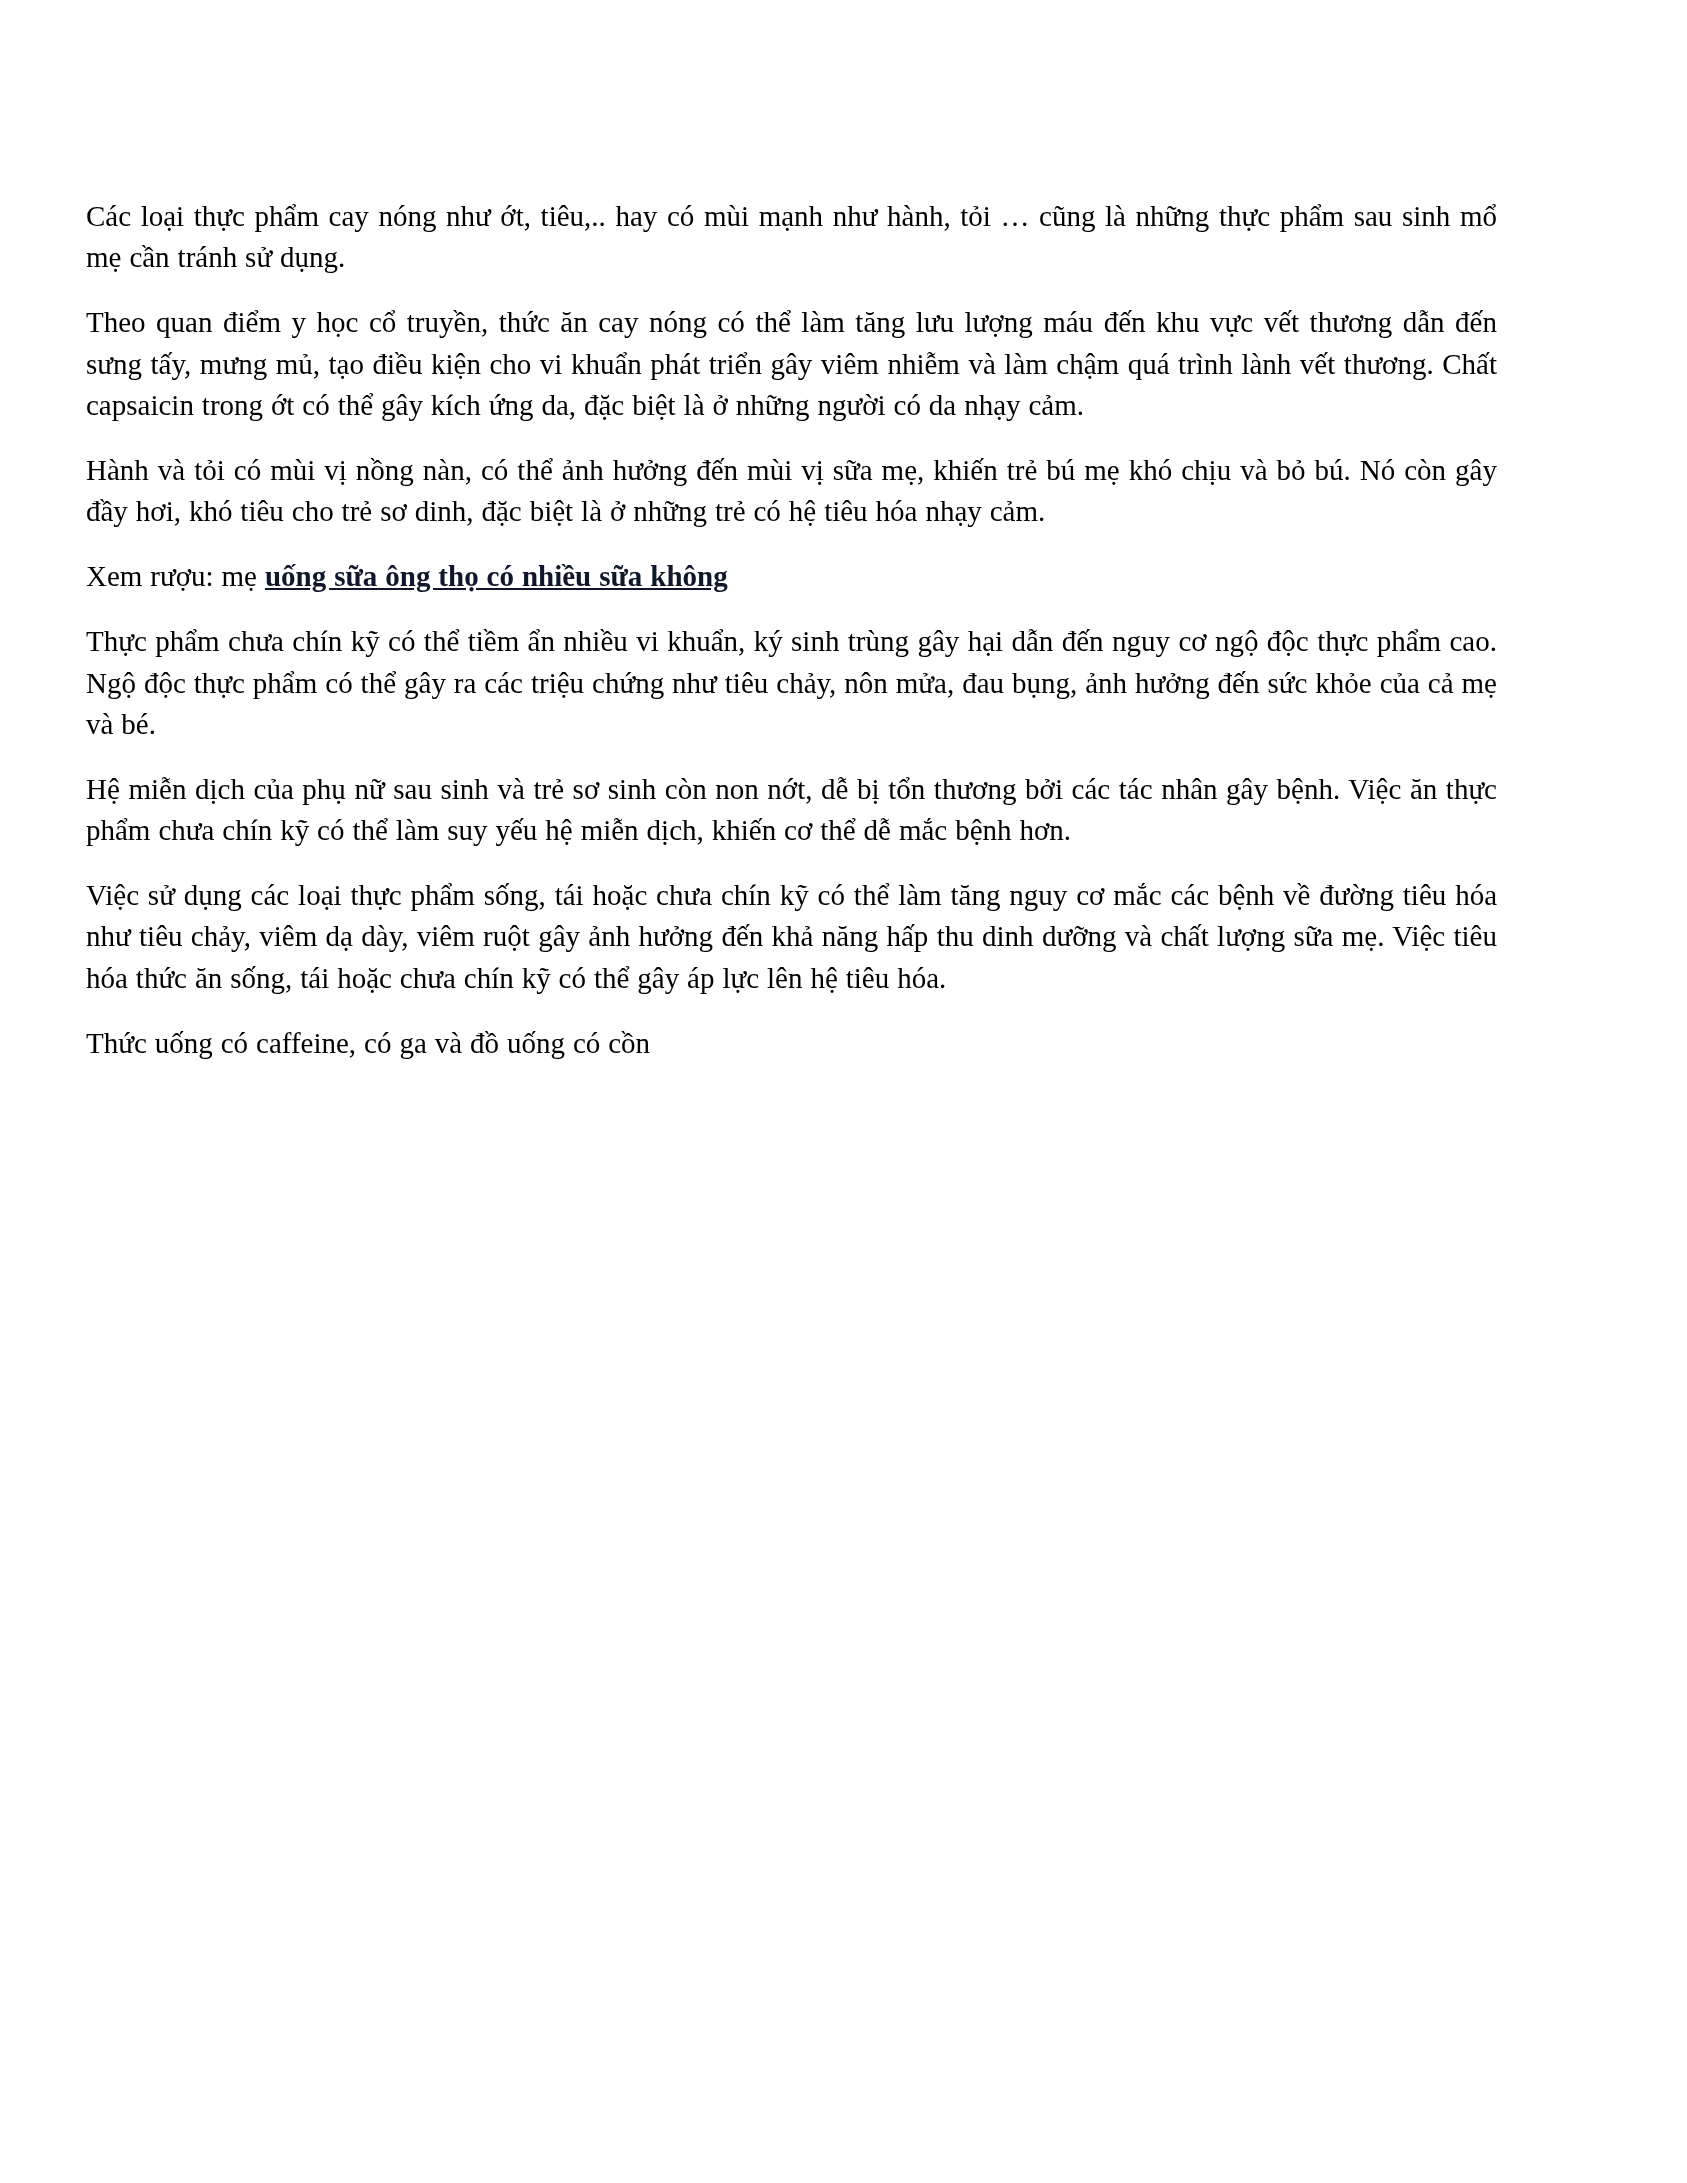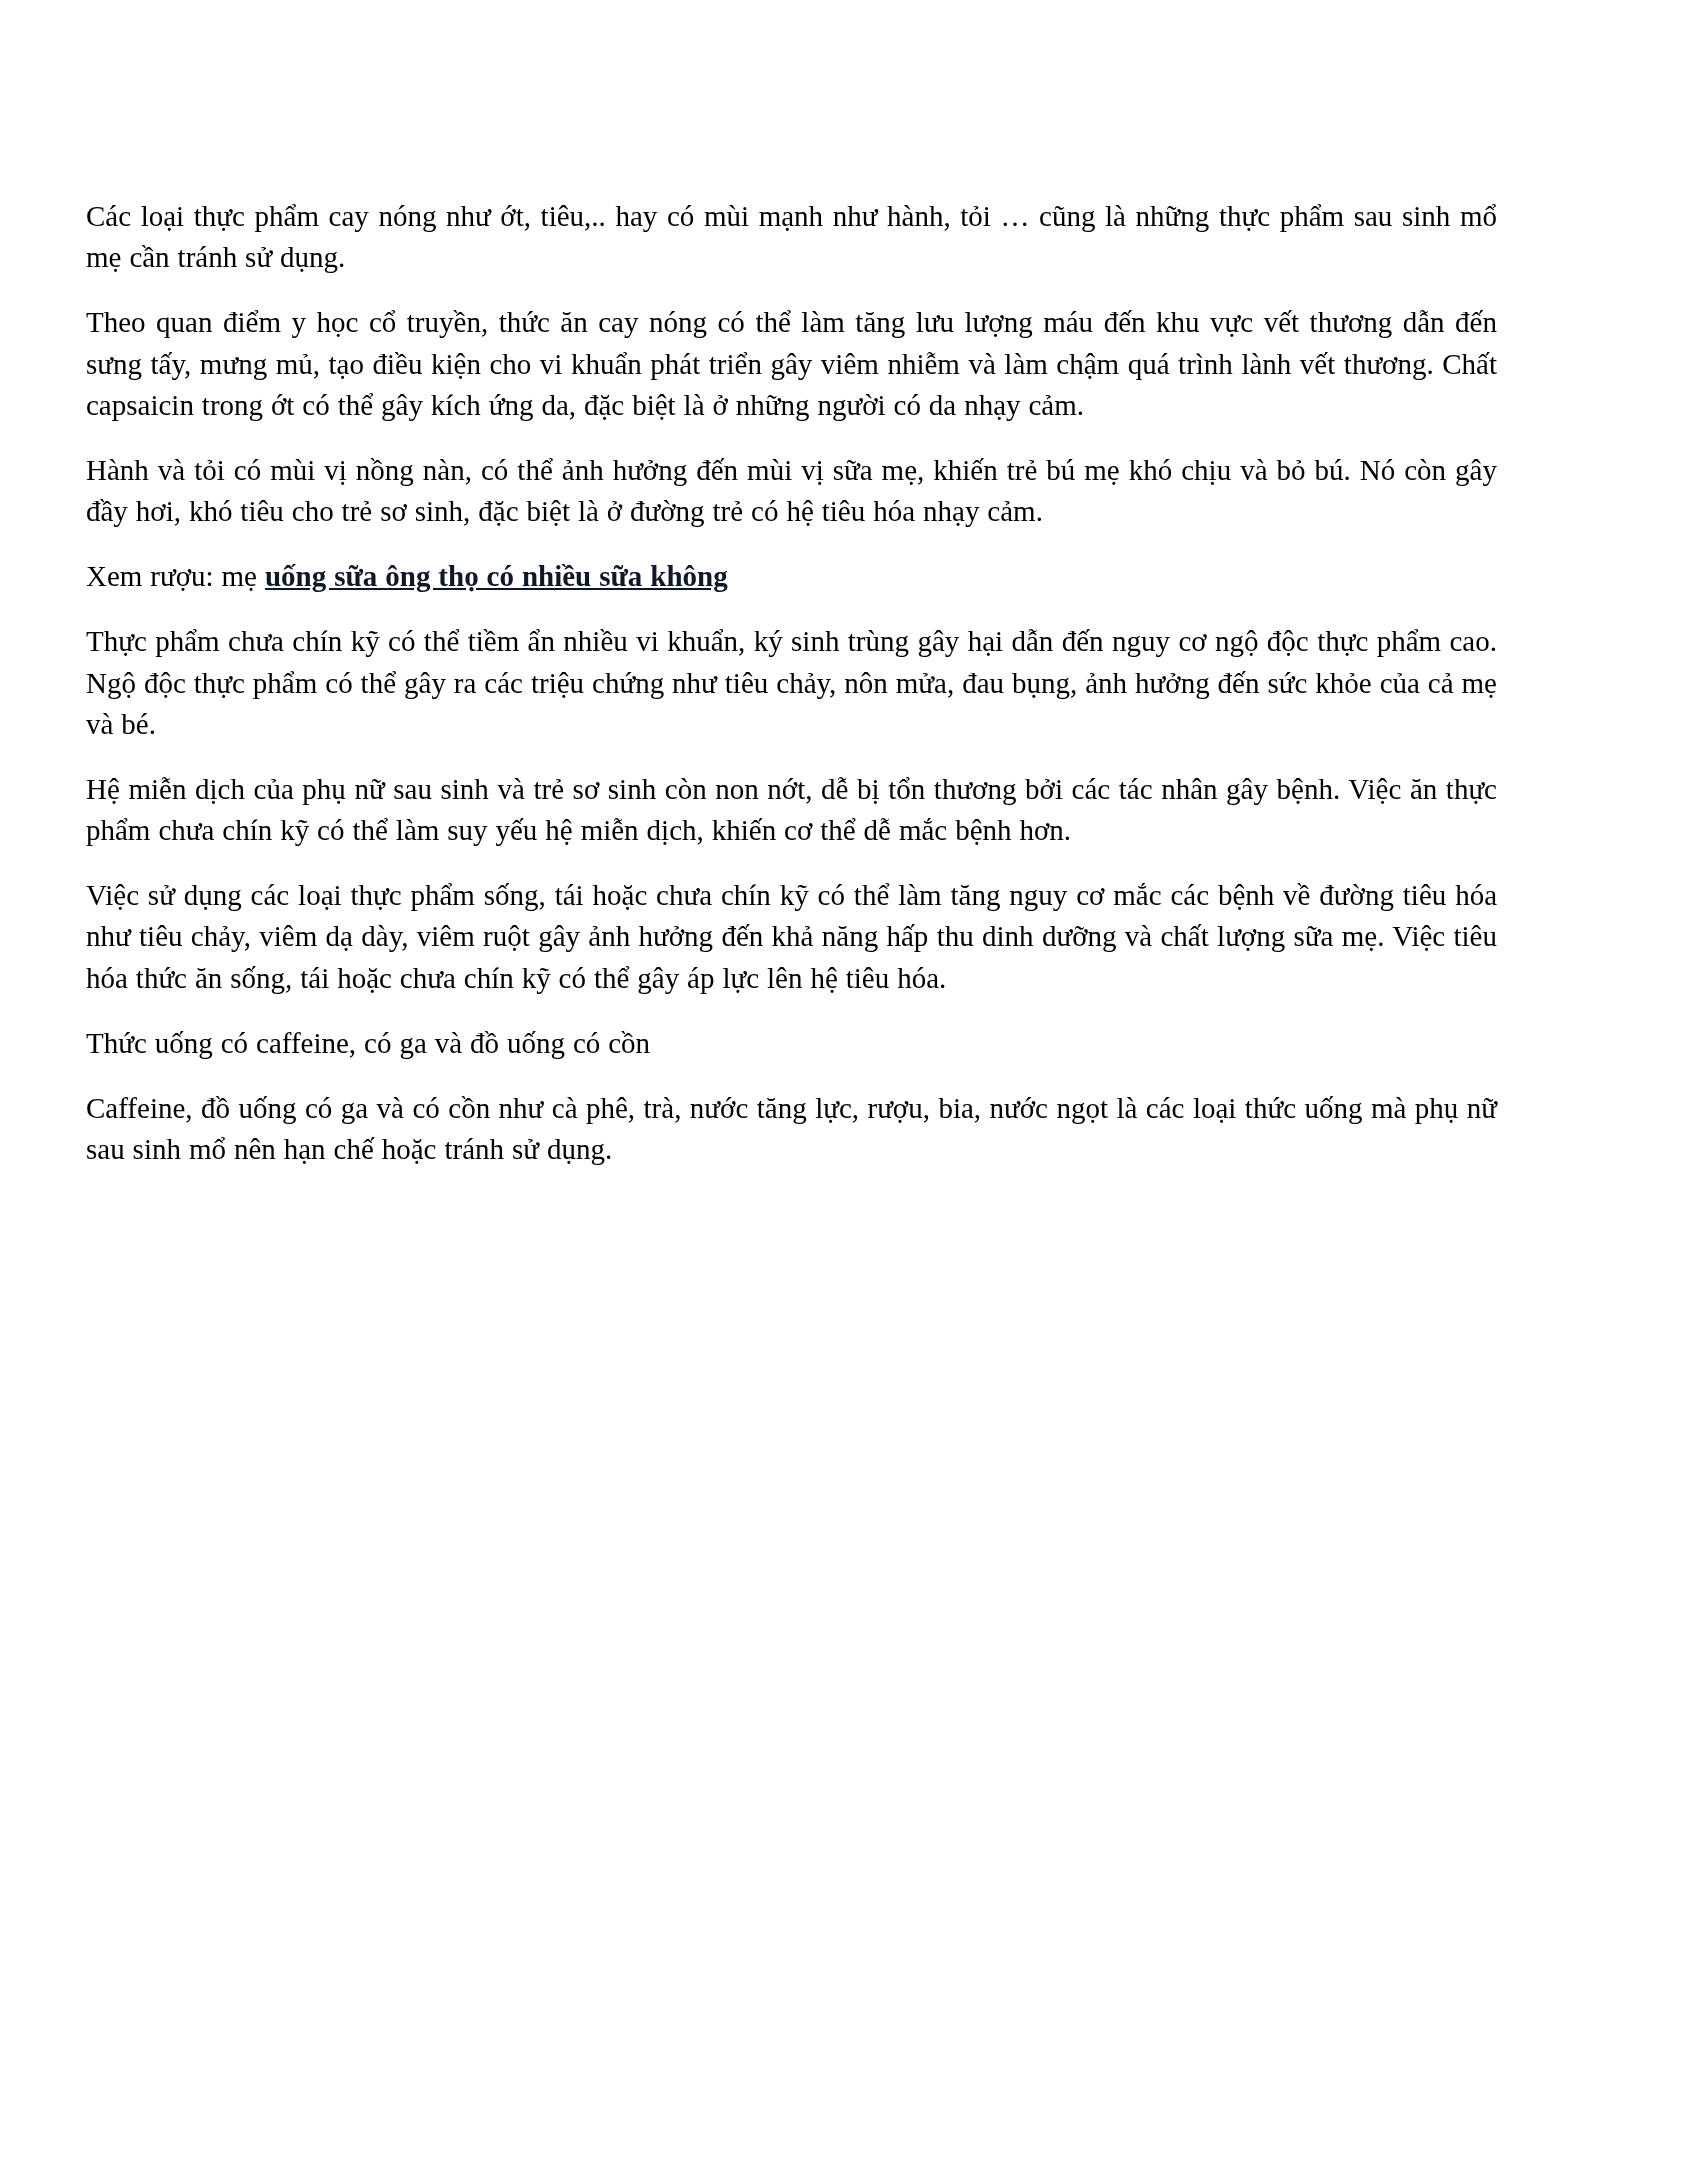--- a/index.html
+++ b/index.html
@@ -41,31 +41,30 @@
 </style>
 </head>
 <body>
 
 <div class="page">
 
   <p class="para">Các loại thực phẩm cay nóng như ớt, tiêu,.. hay có mùi mạnh như hành, tỏi … cũng là những thực phẩm sau sinh mổ mẹ cần tránh sử dụng.</p>
 
   <p class="para">Theo quan điểm y học cổ truyền, thức ăn cay nóng có thể làm tăng lưu lượng máu đến khu vực vết thương dẫn đến sưng tấy, mưng mủ, tạo điều kiện cho vi khuẩn phát triển gây viêm nhiễm và làm chậm quá trình lành vết thương. Chất capsaicin trong ớt có thể gây kích ứng da, đặc biệt là ở những người có da nhạy cảm.</p>
 
-  <p class="para">Hành và tỏi có mùi vị nồng nàn, có thể ảnh hưởng đến mùi vị sữa mẹ, khiến trẻ bú mẹ khó chịu và bỏ bú. Nó còn gây đầy hơi, khó tiêu cho trẻ sơ sinh, đặc biệt là ở đường trẻ có hệ tiêu hóa nhạy cảm.</p>
+  <p class="para">Hành và tỏi có mùi vị nồng nàn, có thể ảnh hưởng đến mùi vị sữa mẹ, khiến trẻ bú mẹ khó chịu và bỏ bú. Nó còn gây đầy hơi, khó tiêu cho trẻ sơ dinh, đặc biệt là ở những trẻ có hệ tiêu hóa nhạy cảm.</p>
 
   <p class="para"><span>Xem rượu: mẹ </span><a class="doc-link" href="#">uống sữa ông thọ có nhiều sữa không</a></p>
 
 
 
   <p class="para">Thực phẩm chưa chín kỹ có thể tiềm ẩn nhiều vi khuẩn, ký sinh trùng gây hại dẫn đến nguy cơ ngộ độc thực phẩm cao. Ngộ độc thực phẩm có thể gây ra các triệu chứng như tiêu chảy, nôn mửa, đau bụng, ảnh hưởng đến sức khỏe của cả mẹ và bé.</p>
 
   <p class="para">Hệ miễn dịch của phụ nữ sau sinh và trẻ sơ sinh còn non nớt, dễ bị tổn thương bởi các tác nhân gây bệnh. Việc ăn thực phẩm chưa chín kỹ có thể làm suy yếu hệ miễn dịch, khiến cơ thể dễ mắc bệnh hơn.</p>
 
   <p class="para">Việc sử dụng các loại thực phẩm sống, tái hoặc chưa chín kỹ có thể làm tăng nguy cơ mắc các bệnh về đường tiêu hóa như tiêu chảy, viêm dạ dày, viêm ruột gây ảnh hưởng đến khả năng hấp thu dinh dưỡng và chất lượng sữa mẹ. Việc tiêu hóa thức ăn sống, tái hoặc chưa chín kỹ có thể gây áp lực lên hệ tiêu hóa.</p>
 
   <p class="para">Thức uống có caffeine, có ga và đồ uống có cồn</p>
 
-  <p class="para">Caffeine, đồ uống có ga và có cồn như cà phê, trà, nước tăng lực, rượu, bia, nước ngọt là các loại thức uống mà phụ nữ sau sinh mổ nên hạn chế hoặc tránh sử dụng.</p>
 
 
 </div>
 
 
 </body></html>

